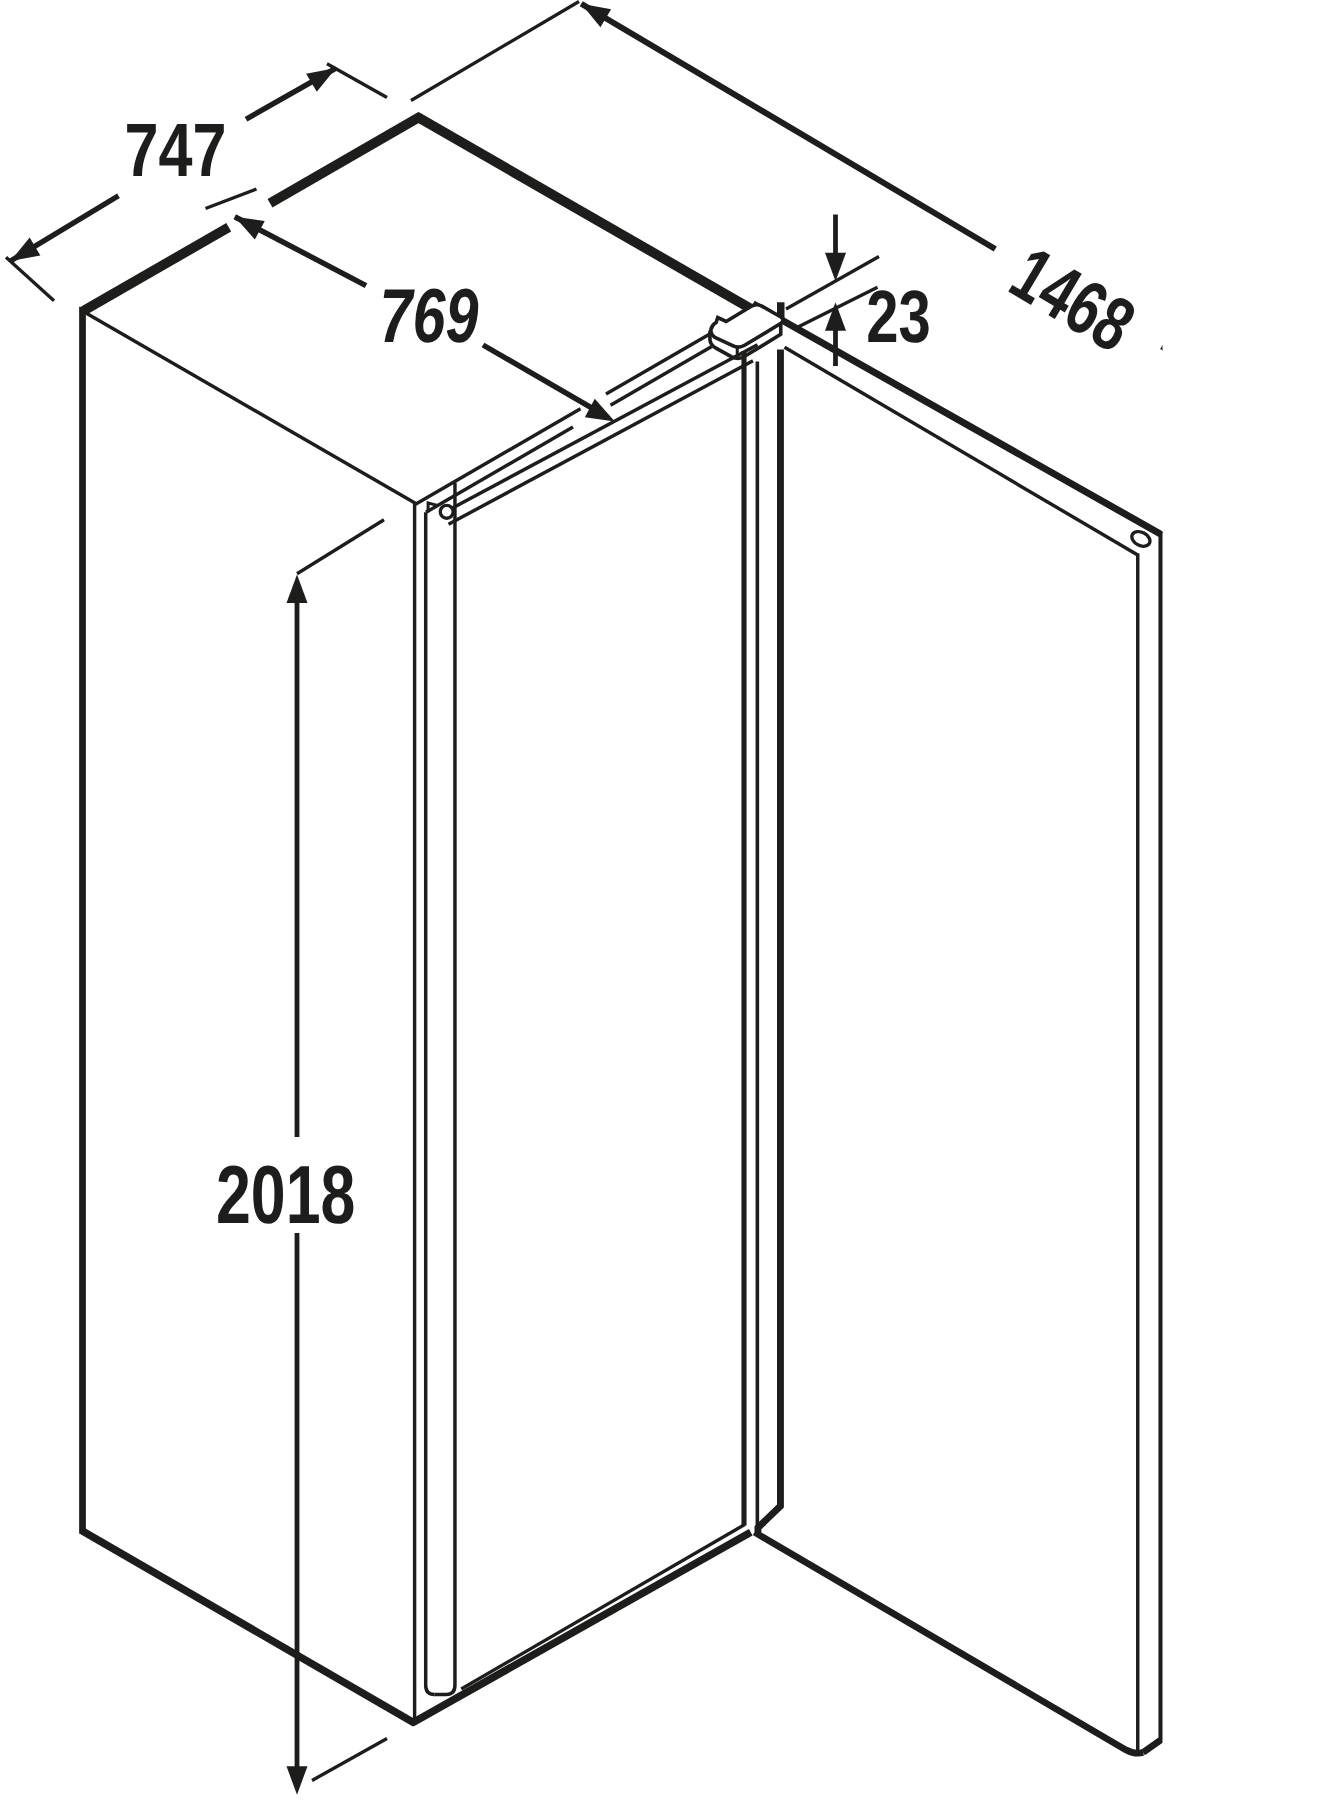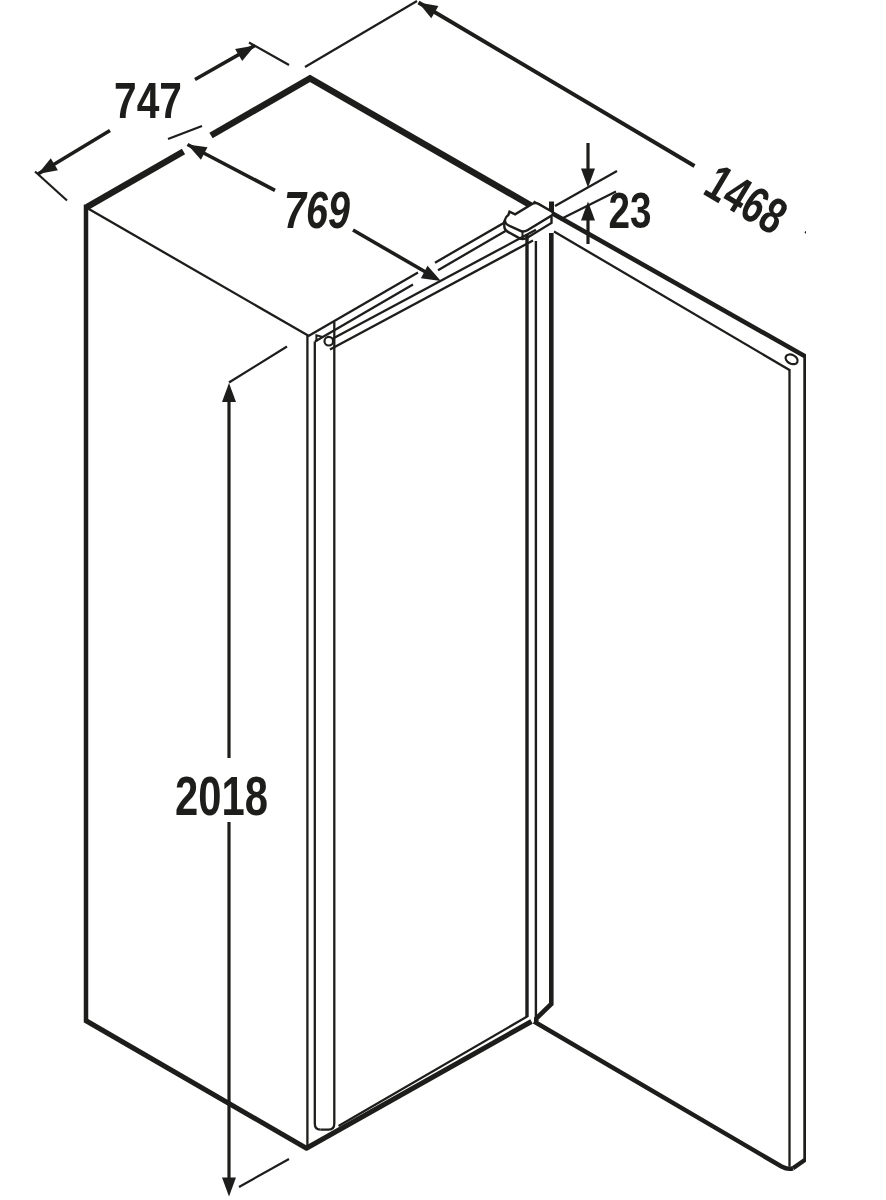--- a/index.html
+++ b/index.html
@@ -1,16 +1,16 @@
 <!DOCTYPE html>
 <html><head>
 <meta charset="utf-8">
 <style>
   html,body{margin:0;padding:0;background:#ffffff;}
-  .wrap{width:775px;height:1200px;overflow:hidden;background:#fff;margin-left:31px;}
+  .wrap{width:775px;height:1200px;overflow:hidden;background:#fff;}
   svg{display:block;}
   text{font-family:"Liberation Sans",sans-serif;font-weight:bold;fill:#1d1d1b;}
 </style>
 </head>
 <body>
 <div class="wrap">
 <svg width="886" height="1200" viewBox="0 0 886 1200">
 
   <rect x="0" y="0" width="886" height="1200" fill="#ffffff"></rect>
 

